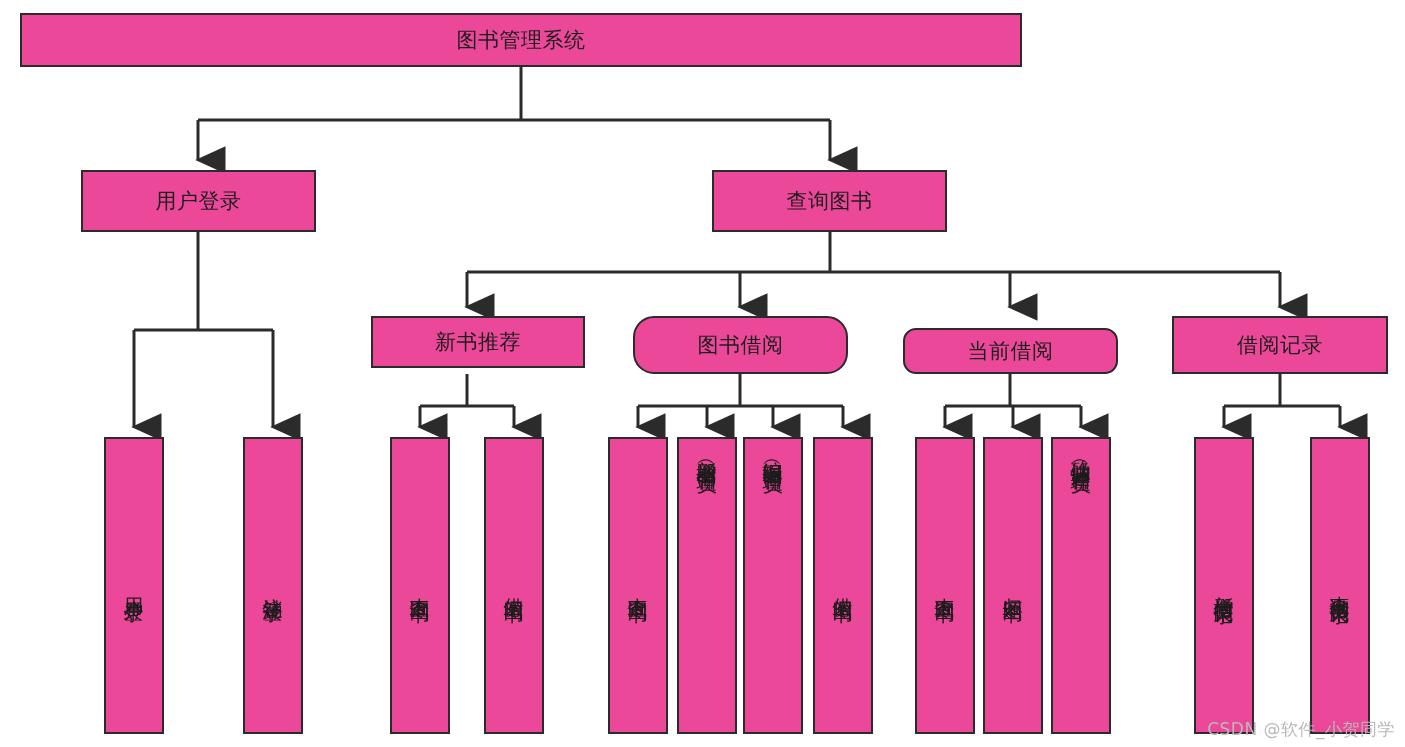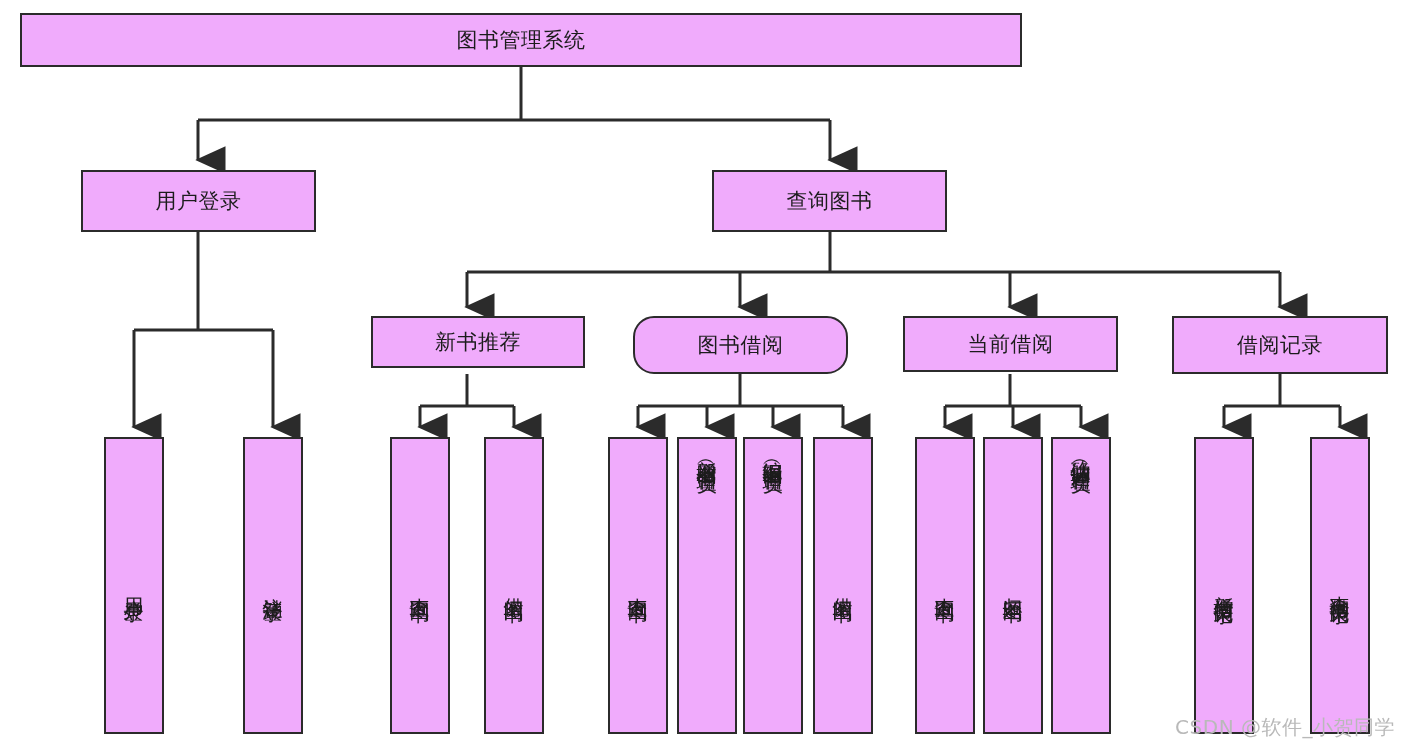--- a/index.html
+++ b/index.html
@@ -22,21 +22,21 @@
   svg#diagram-svg {
     position: absolute;
     left: 0;
     top: 0;
     width: 1405px;
     height: 747px;
   }
   .node-box {
     position: absolute;
     box-sizing: border-box;
-    background: #f0abfc;
+    background: #ec4899;
     border: 2px solid #2b2b2b;
     display: flex;
     align-items: center;
     justify-content: center;
   }
   .node-label {
     color: #1c1c1c;
     font-size: 21px;
     line-height: 1.05;
     letter-spacing: 0.5px;
@@ -57,21 +57,21 @@
     padding-top: 6px;
   }
   .node-box.vertical.mid {
     align-items: center;
     padding-top: 0;
   }
   .watermark {
     position: absolute;
     right: 10px;
     bottom: 6px;
-    font-size: 20px;
+    font-size: 17px;
     color: #b9b9b9;
     letter-spacing: 0.5px;
     white-space: nowrap;
     font-family: "DejaVu Sans", "Liberation Sans", sans-serif;
   }
 </style>
 </head>
 <body>
 
 <div id="diagram-root">
@@ -140,21 +140,21 @@
   <div class="node-box" style="left:712px; top:170px; width:235px; height:62px;">
     <span class="node-label">查询图书</span>
   </div>
 
   <div class="node-box" style="left:371px; top:316px; width:214px; height:52px;">
     <span class="node-label">新书推荐</span>
   </div>
   <div class="node-box" style="left:633px; top:316px; width:215px; height:58px;border-radius:21px;">
     <span class="node-label">图书借阅</span>
   </div>
-  <div class="node-box" style="left:903px; top:316px; width:215px; height:56px;">
+  <div class="node-box" style="left:903px; top:328px; width:215px; height:46px;border-radius:13px;">
     <span class="node-label">当前借阅</span>
   </div>
   <div class="node-box" style="left:1172px; top:316px; width:216px; height:58px;">
     <span class="node-label">借阅记录</span>
   </div>
 
   <div class="node-box vertical mid" style="left:104px; top:437px; width:60px; height:297px;">
     <span class="node-label">用户登录</span>
   </div>
   <div class="node-box vertical mid" style="left:243px; top:437px; width:60px; height:297px;">

